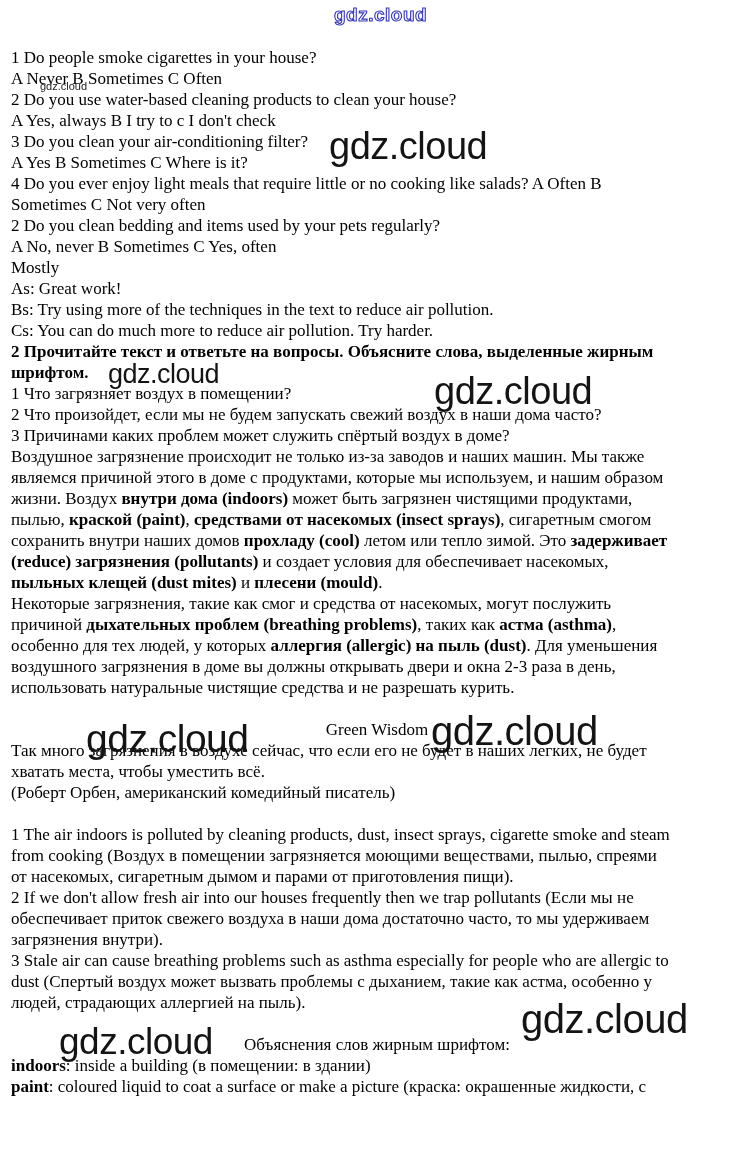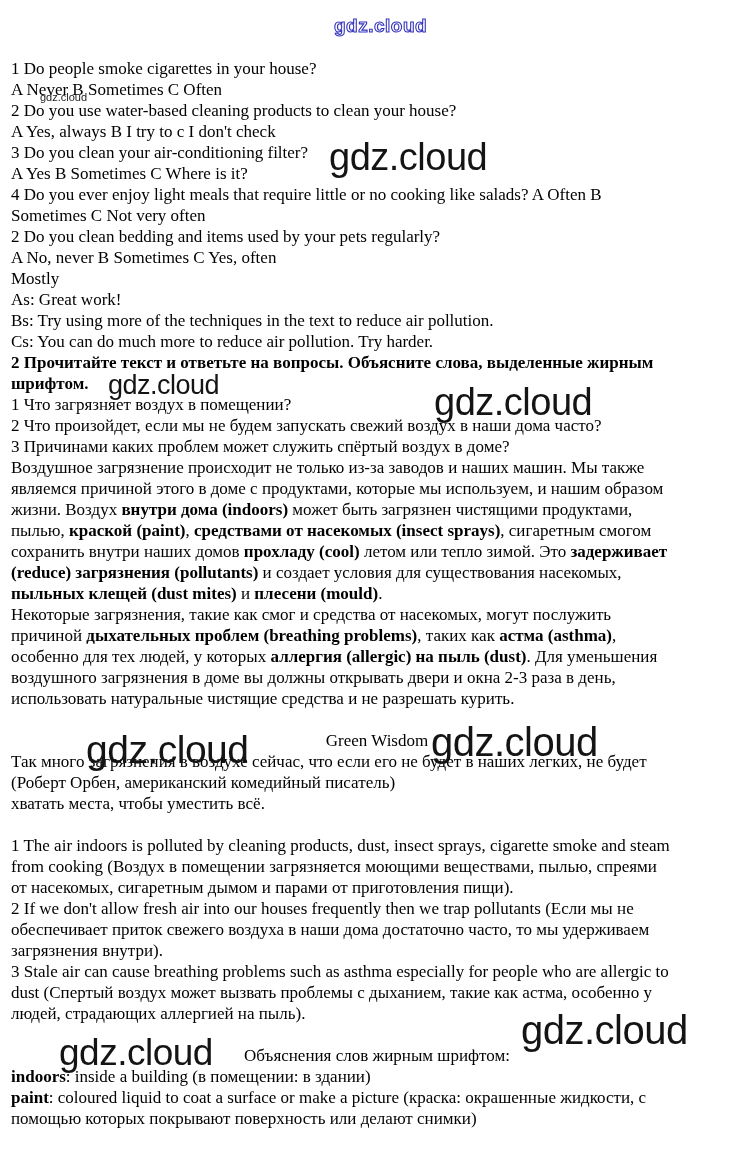--- a/index.html
+++ b/index.html
@@ -3,21 +3,21 @@
 <meta charset="utf-8">
 <style>
   html, body { margin:0; padding:0; }
   body {
     width:750px; height:1164px;
     background:#ffffff;
     position:relative;
     overflow:hidden;
     font-family:"Liberation Serif", serif;
   }
-  .page { position:absolute; inset:0;margin-top:11px; }
+  .page { position:absolute; inset:0; }
   .doc {
     position:absolute;
     left:11px; top:47px; width:732px;
     font-size:17px; line-height:21px;
     color:#000000;
   }
   .line { height:21px; white-space:nowrap; }
   .line.center { text-align:center; }
   .line b { font-weight:bold; }
   .wm {
@@ -78,42 +78,41 @@
       <div class="line"><b>2 Прочитайте текст и ответьте на вопросы. Объясните слова, выделенные жирным</b></div>
       <div class="line"><b>шрифтом.</b></div>
       <div class="line"><span>1 Что загрязняет воздух в помещении?</span></div>
       <div class="line"><span>2 Что произойдет, если мы не будем запускать свежий воздух в наши дома часто?</span></div>
       <div class="line"><span>3 Причинами каких проблем может служить спёртый воздух в доме?</span></div>
       <div class="line"><span>Воздушное загрязнение происходит не только из-за заводов и наших машин. Мы также</span></div>
       <div class="line"><span>являемся причиной этого в доме с продуктами, которые мы используем, и нашим образом</span></div>
       <div class="line"><span>жизни. Воздух </span><b>внутри дома (indoors)</b><span> может быть загрязнен чистящими продуктами,</span></div>
       <div class="line"><span>пылью, </span><b>краской (paint)</b><span>, </span><b>средствами от насекомых (insect sprays)</b><span>, сигаретным смогом</span></div>
       <div class="line"><span>сохранить внутри наших домов </span><b>прохладу (cool)</b><span> летом или тепло зимой. Это </span><b>задерживает</b></div>
-      <div class="line"><b>(reduce) загрязнения (pollutants)</b><span> и создает условия для существования насекомых,</span></div>
+      <div class="line"><b>(reduce) загрязнения (pollutants)</b><span> и создает условия для обеспечивает насекомых,</span></div>
       <div class="line"><b>пыльных клещей (dust mites)</b><span> и </span><b>плесени (mould)</b><span>.</span></div>
       <div class="line"><span>Некоторые загрязнения, такие как смог и средства от насекомых, могут послужить</span></div>
       <div class="line"><span>причиной </span><b>дыхательных проблем (breathing problems)</b><span>, таких как </span><b>астма (asthma)</b><span>,</span></div>
       <div class="line"><span>особенно для тех людей, у которых </span><b>аллергия (allergic) на пыль (dust)</b><span>. Для уменьшения</span></div>
       <div class="line"><span>воздушного загрязнения в доме вы должны открывать двери и окна 2-3 раза в день,</span></div>
       <div class="line"><span>использовать натуральные чистящие средства и не разрешать курить.</span></div>
       <div class="line"></div>
       <div class="line center"><span>Green Wisdom</span></div>
       <div class="line"><span>Так много загрязнения в воздухе сейчас, что если его не будет в наших легких, не будет</span></div>
+      <div class="line"><span>хватать места, чтобы уместить всё.</span></div>
       <div class="line"><span>(Роберт Орбен, американский комедийный писатель)</span></div>
-      <div class="line"><span>хватать места, чтобы уместить всё.</span></div>
       <div class="line"></div>
       <div class="line"><span>1 The air indoors is polluted by cleaning products, dust, insect sprays, cigarette smoke and steam</span></div>
       <div class="line"><span>from cooking (Воздух в помещении загрязняется моющими веществами, пылью, спреями</span></div>
       <div class="line"><span>от насекомых, сигаретным дымом и парами от приготовления пищи).</span></div>
       <div class="line"><span>2 If we don't allow fresh air into our houses frequently then we trap pollutants (Если мы не</span></div>
       <div class="line"><span>обеспечивает приток свежего воздуха в наши дома достаточно часто, то мы удерживаем</span></div>
       <div class="line"><span>загрязнения внутри).</span></div>
       <div class="line"><span>3 Stale air can cause breathing problems such as asthma especially for people who are allergic to</span></div>
       <div class="line"><span>dust (Спертый воздух может вызвать проблемы с дыханием, такие как астма, особенно у</span></div>
       <div class="line"><span>людей, страдающих аллергией на пыль).</span></div>
       <div class="line"></div>
       <div class="line center"><span>Объяснения слов жирным шрифтом:</span></div>
       <div class="line"><b>indoors</b><span>: inside a building (в помещении: в здании)</span></div>
       <div class="line"><b>paint</b><span>: coloured liquid to coat a surface or make a picture (краска: окрашенные жидкости, с</span></div>
-      <div class="line"><span>помощью которых покрывают поверхность или делают снимки)</span></div>
     </div>
 
 </div>
 
 </body></html>

